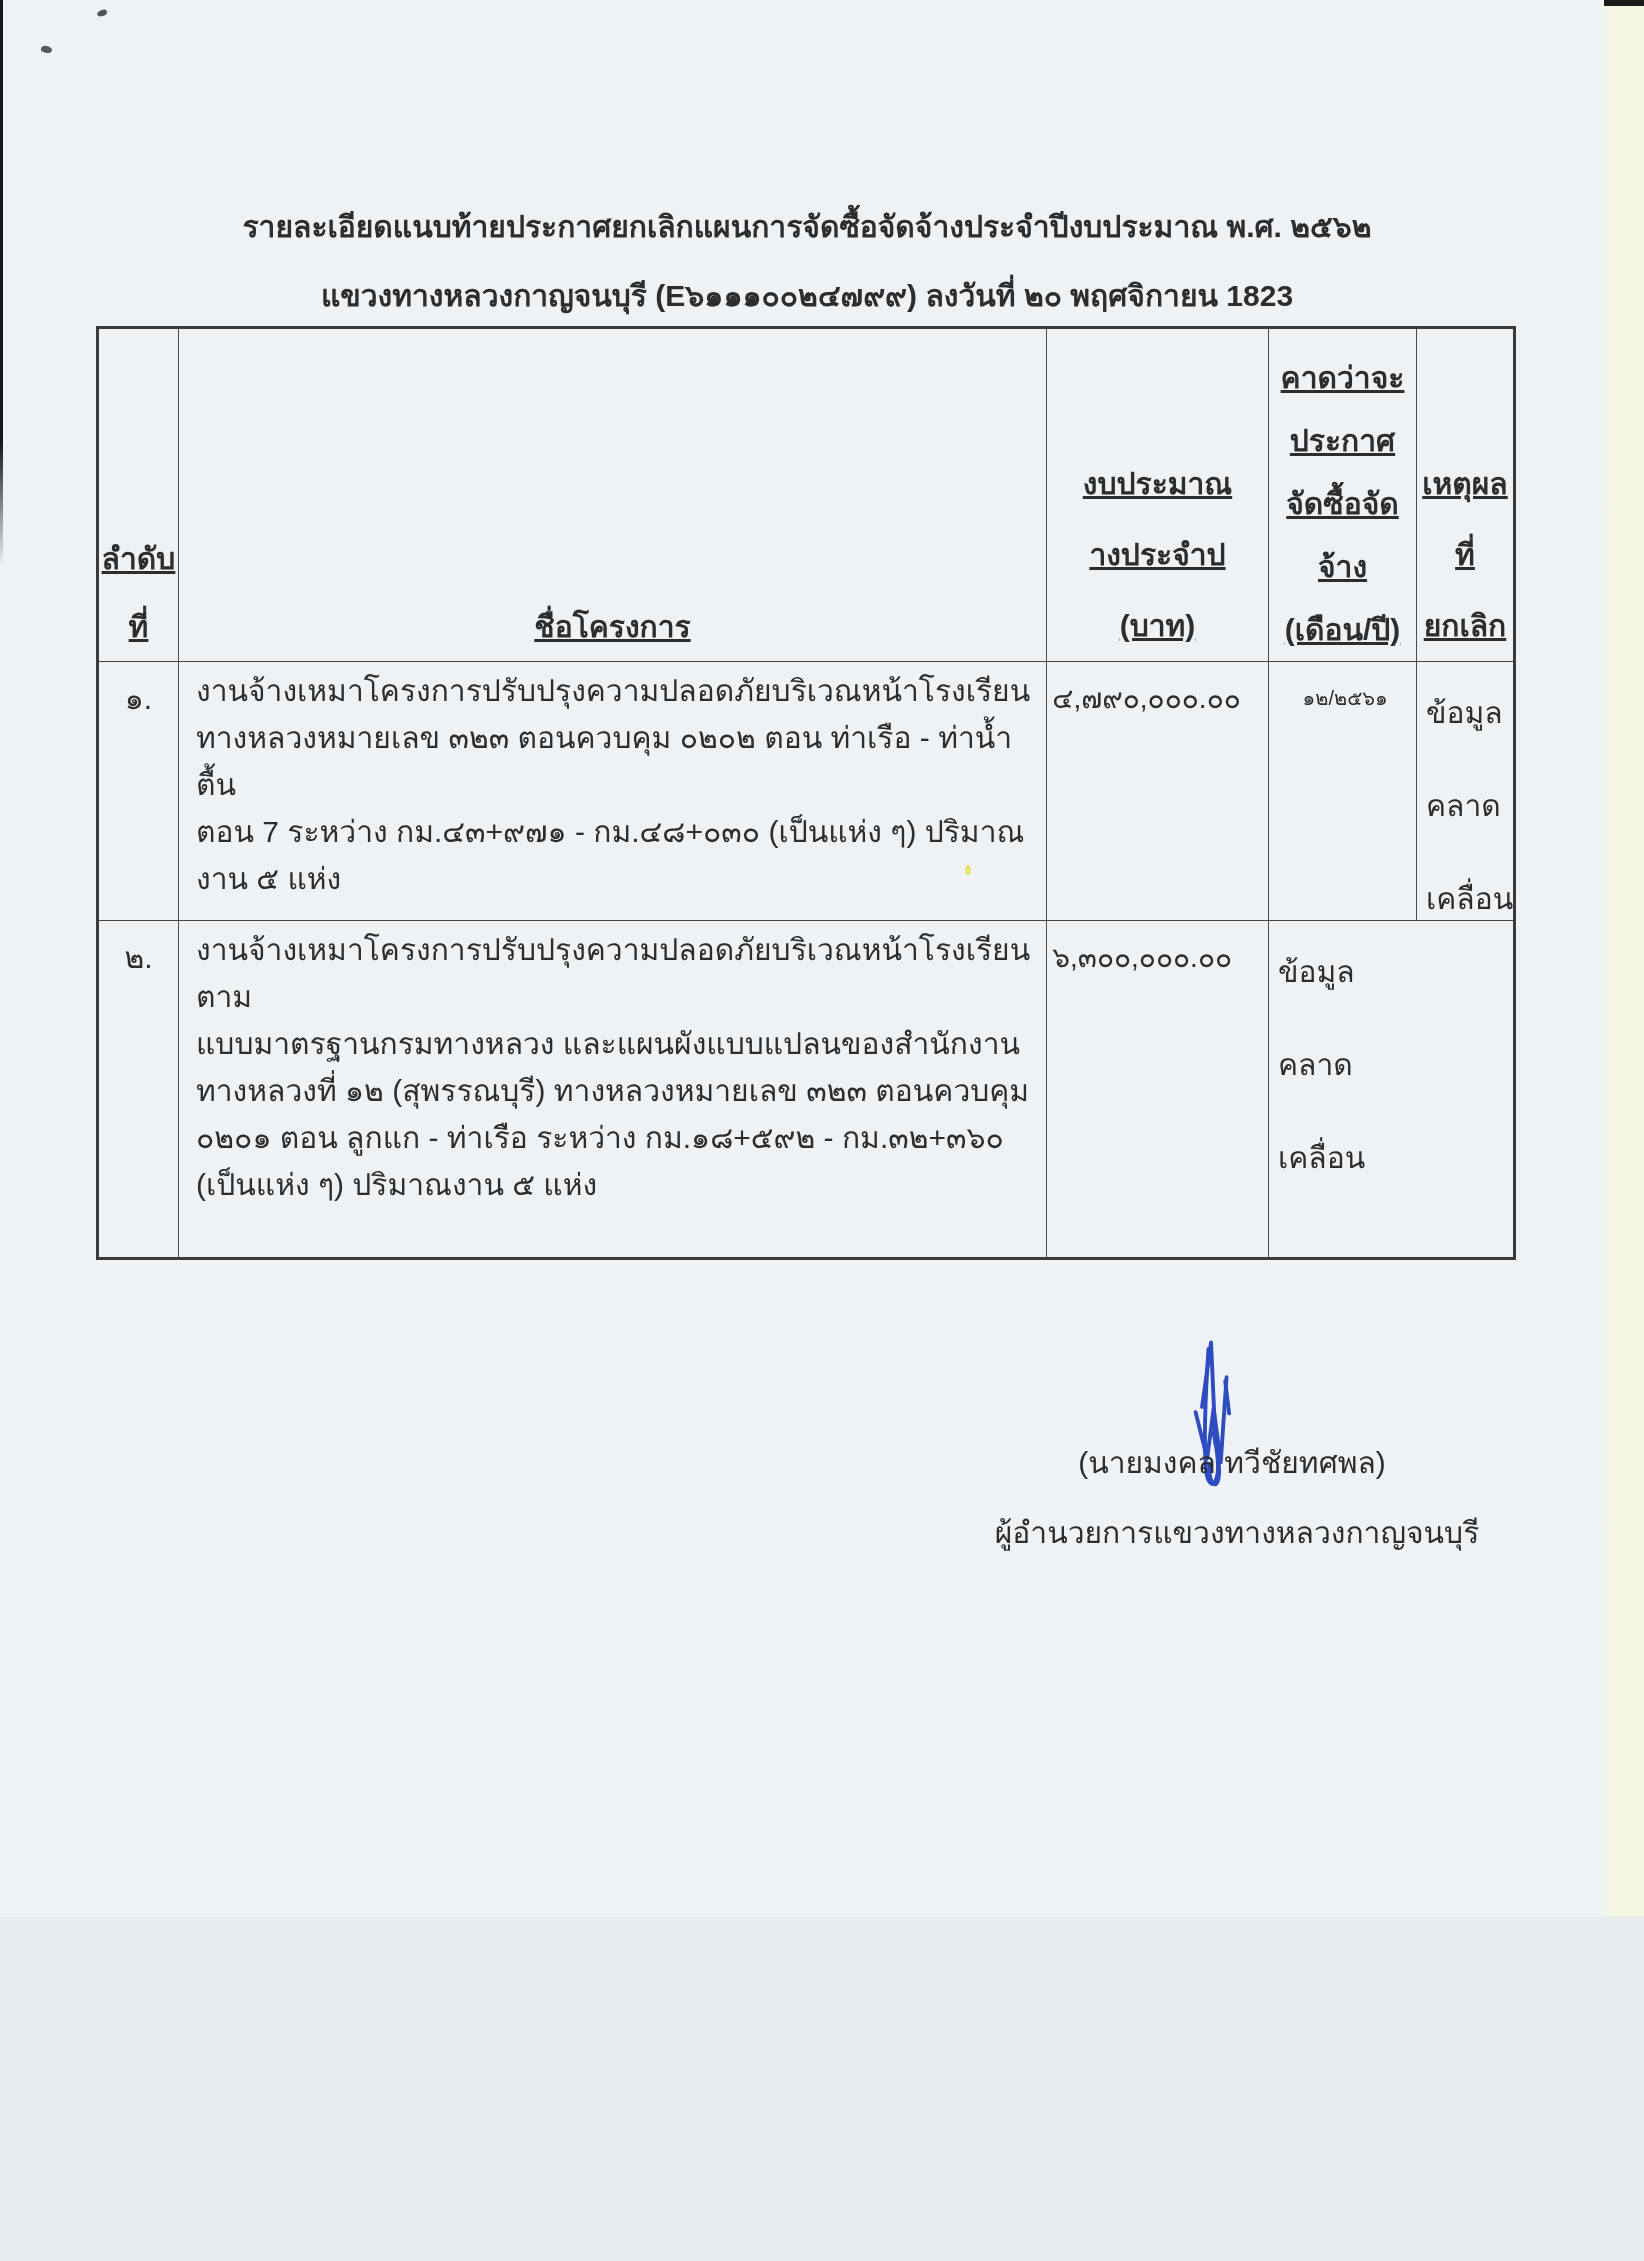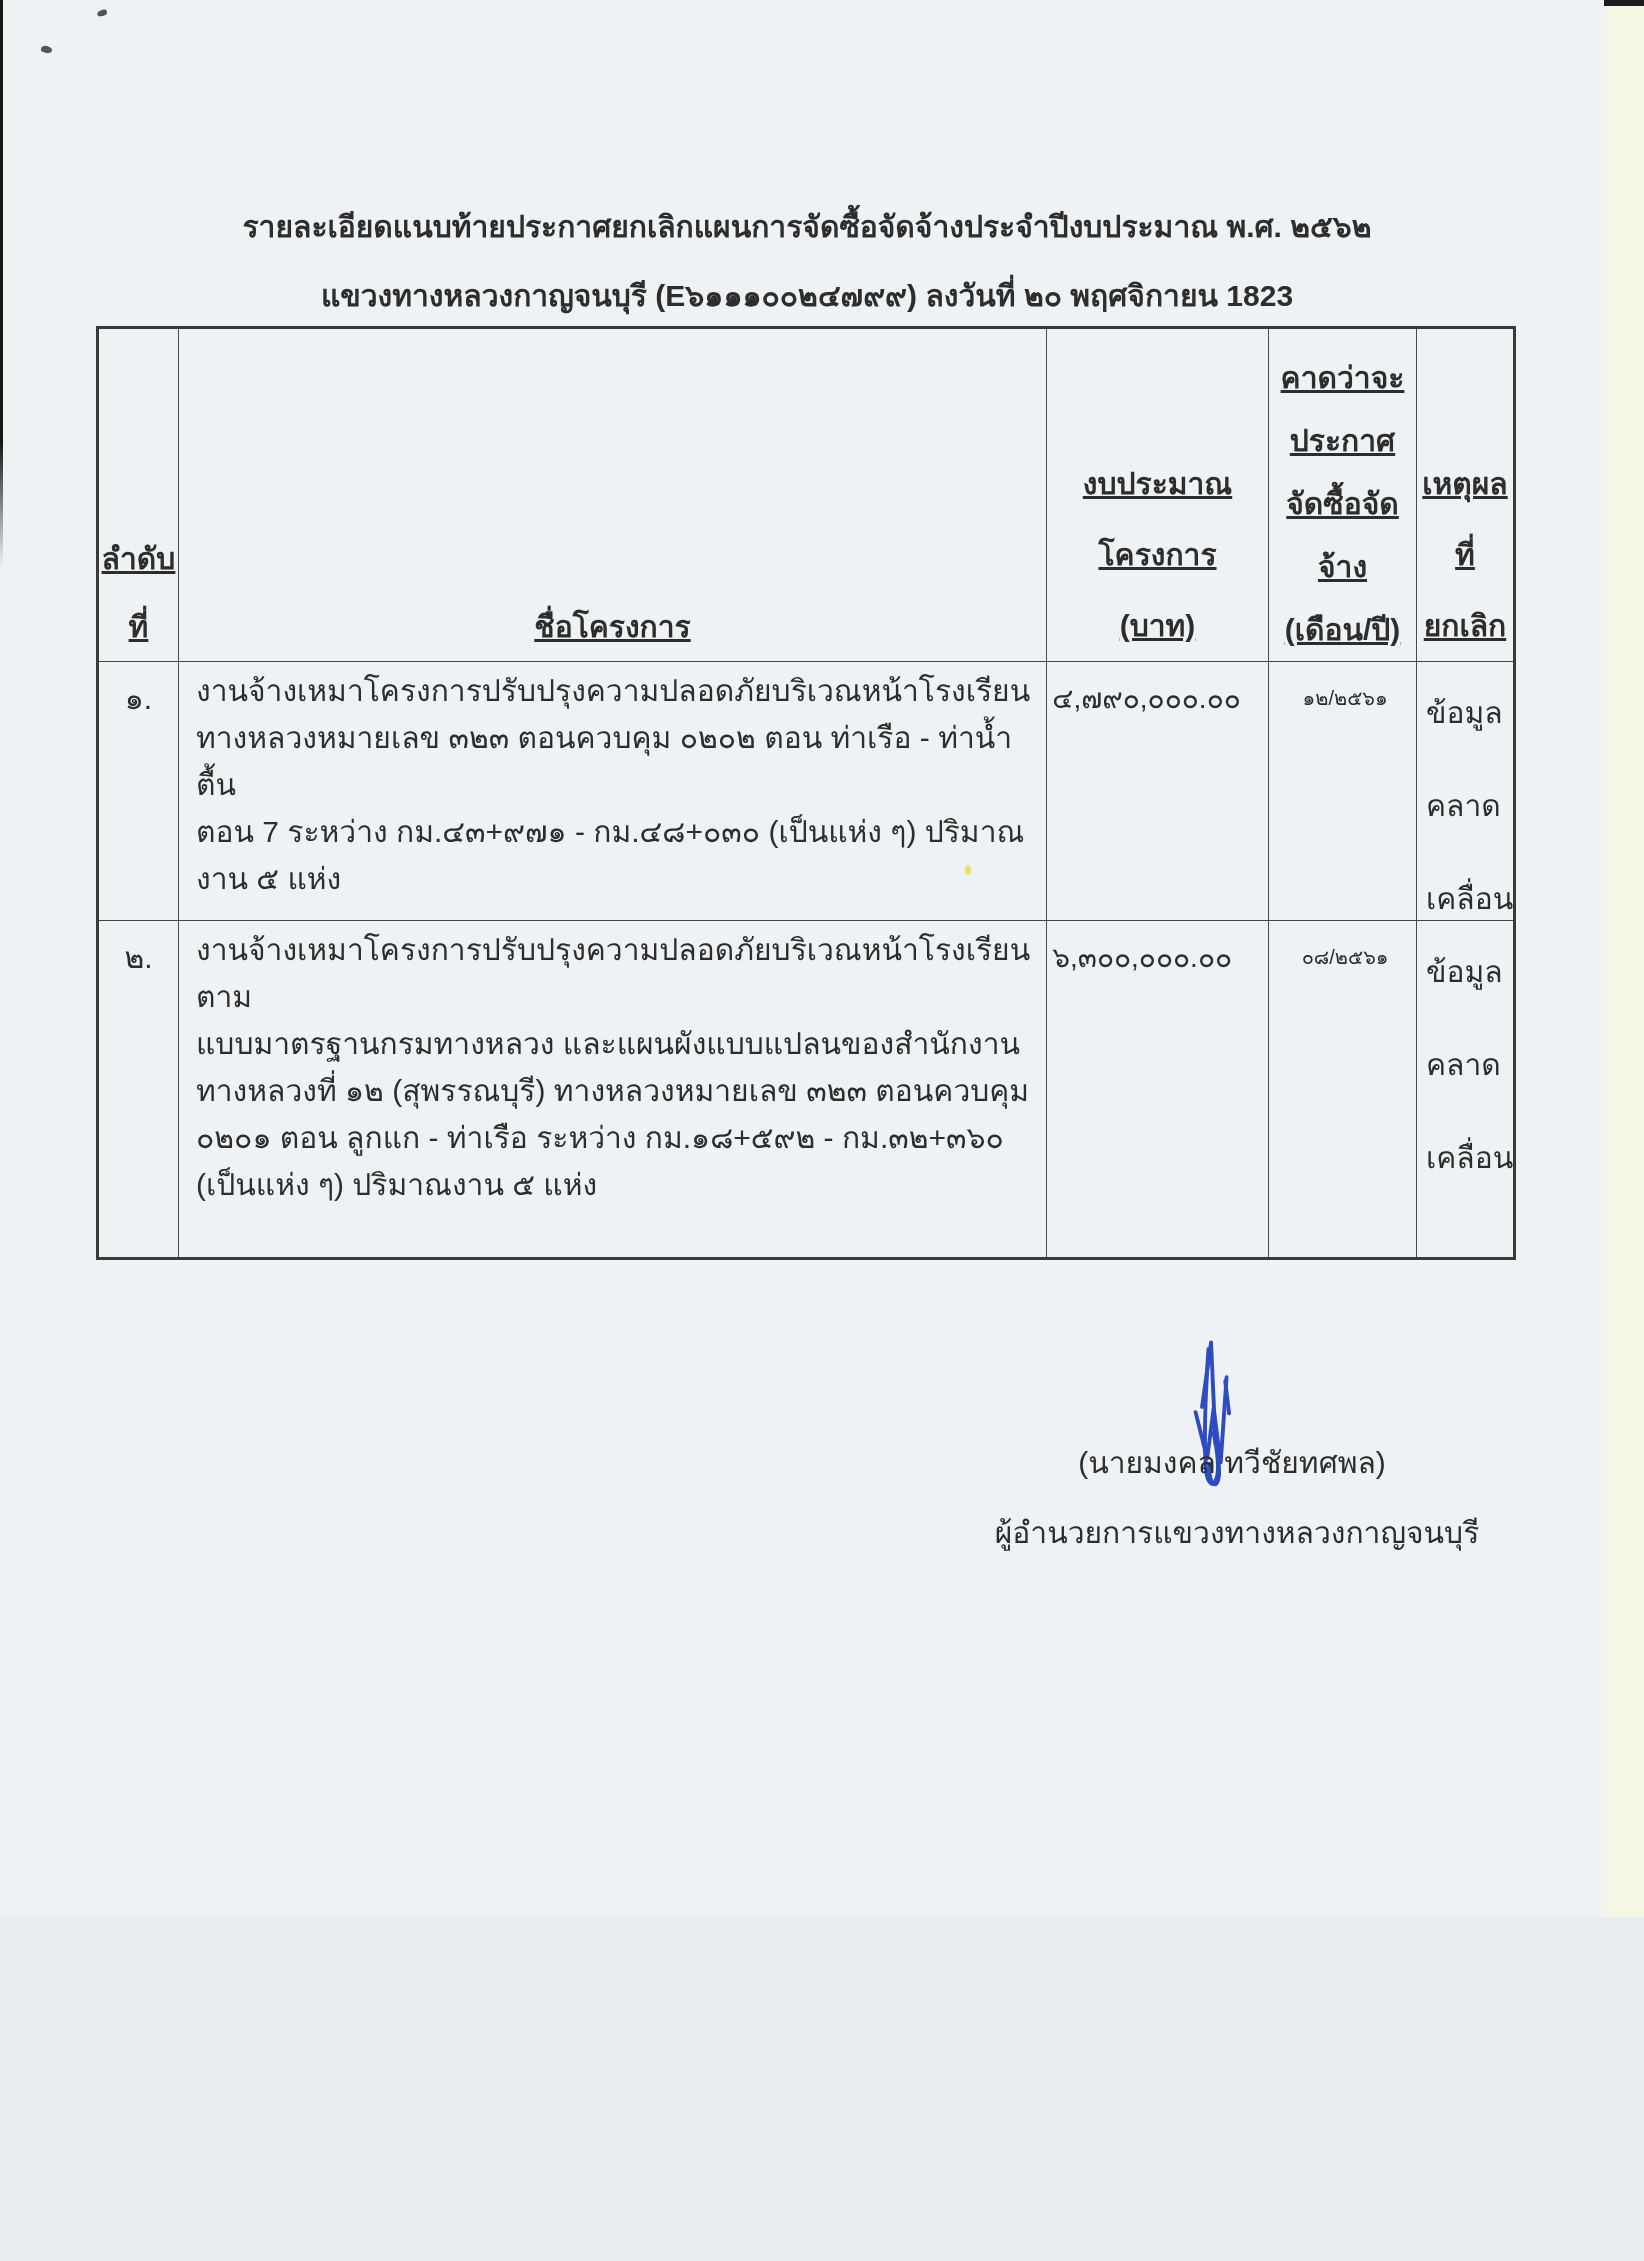--- a/index.html
+++ b/index.html
@@ -77,21 +77,21 @@
 
     <div class="cell hdr">
       <div class="ln105">ลำดับ</div>
       <div class="ln105">ที่</div>
     </div>
     <div class="cell hdr">
       <div class="ln105">ชื่อโครงการ</div>
     </div>
     <div class="cell hdr">
       <div class="ln110">งบประมาณ</div>
-      <div class="ln110">โครงการ</div>
+      <div class="ln110">างประจำป</div>
       <div class="ln110">(บาท)</div>
     </div>
     <div class="cell hdr">
       <div class="ln98">คาดว่าจะ</div>
       <div class="ln98">ประกาศ</div>
       <div class="ln98">จัดซื้อจัด</div>
       <div class="ln98">จ้าง</div>
       <div class="ln98">(เดือน/ปี)</div>
     </div>
     <div class="cell hdr lastcol">
@@ -117,21 +117,20 @@
 
     <div class="cell cell-no lastrow r2">๒.</div>
     <div class="cell cell-project lastrow r2">
       <div>งานจ้างเหมาโครงการปรับปรุงความปลอดภัยบริเวณหน้าโรงเรียน ตาม</div>
       <div>แบบมาตรฐานกรมทางหลวง และแผนผังแบบแปลนของสำนักงาน</div>
       <div>ทางหลวงที่ ๑๒ (สุพรรณบุรี) ทางหลวงหมายเลข ๓๒๓ ตอนควบคุม</div>
       <div>๐๒๐๑ ตอน ลูกแก - ท่าเรือ ระหว่าง กม.๑๘+๕๙๒ - กม.๓๒+๓๖๐</div>
       <div>(เป็นแห่ง ๆ) ปริมาณงาน ๕ แห่ง</div>
     </div>
     <div class="cell cell-budget lastrow r2">๖,๓๐๐,๐๐๐.๐๐</div>
-    <div class="cell cell-announce lastrow r2">๐๘/๒๕๖๑</div>
     <div class="cell cell-reason lastcol lastrow r2">
       <div>ข้อมูล</div>
       <div>คลาด</div>
       <div>เคลื่อน</div>
     </div>
   </div>
 
   <svg class="sig-svg" width="75" height="169" viewBox="0 0 116 262">
     <g fill="none" stroke="#2e4cc0" stroke-width="6" stroke-linecap="round" stroke-linejoin="round">
       <path d="M 34 110 L 48 10 L 55 168"></path>

